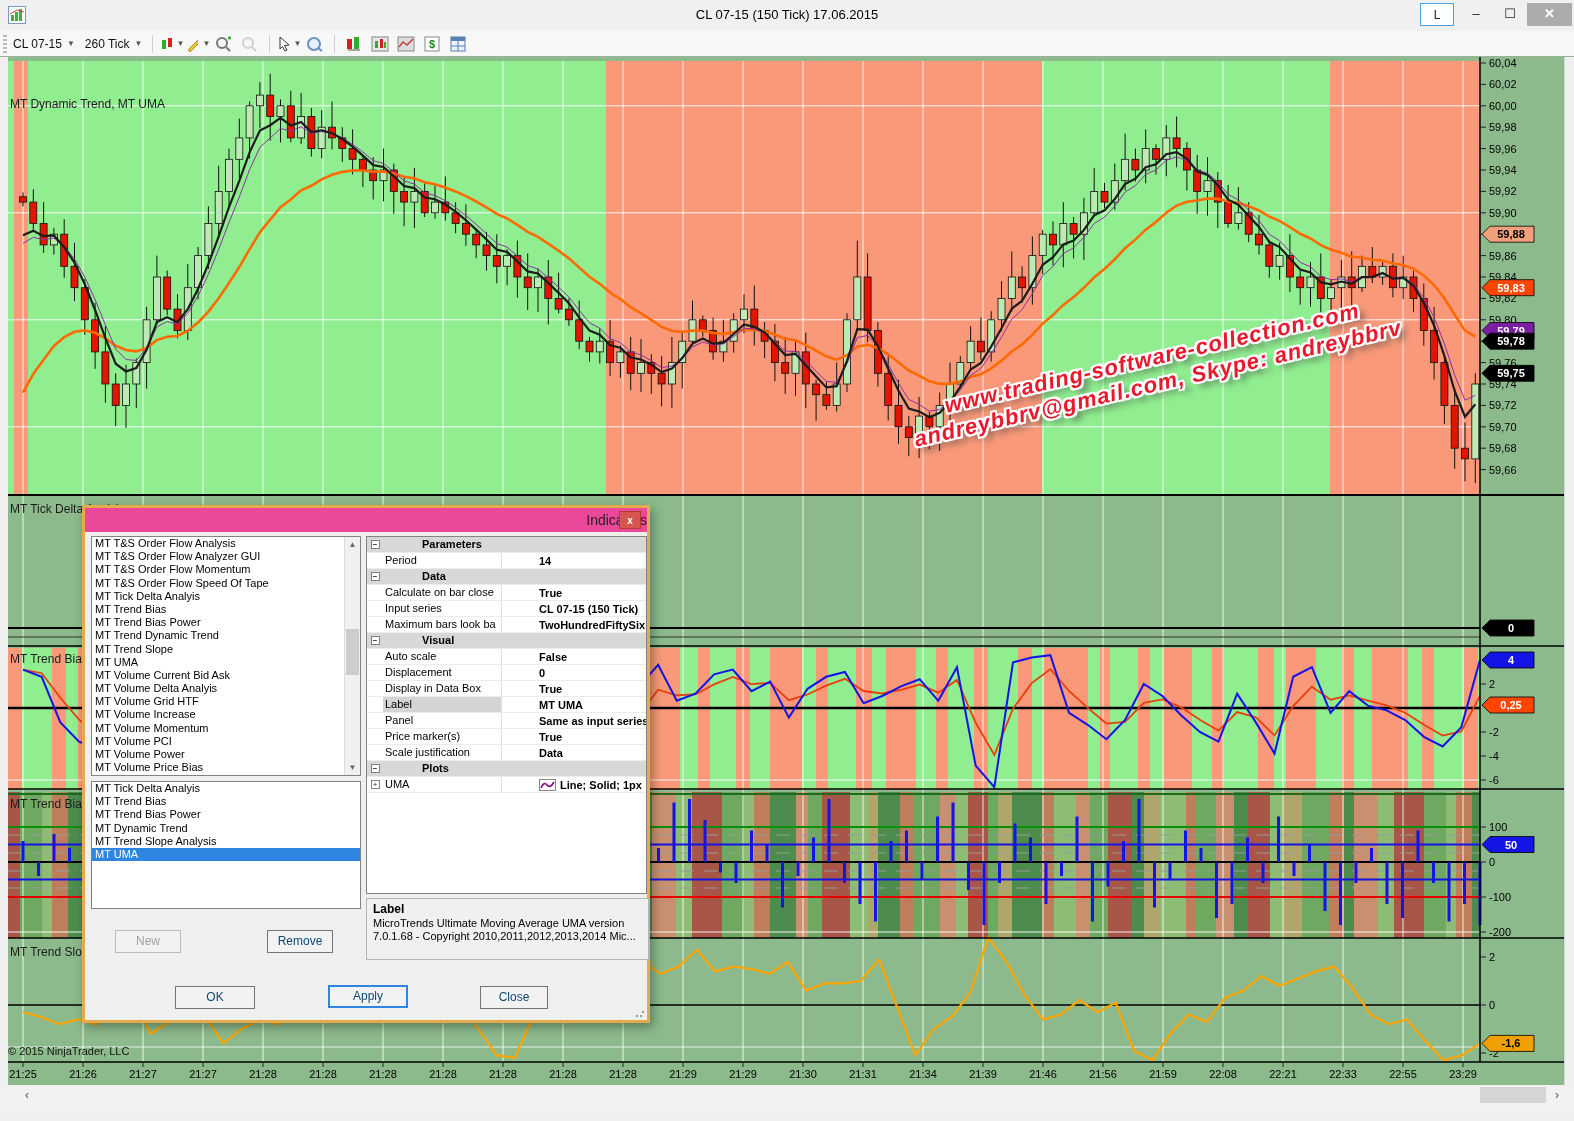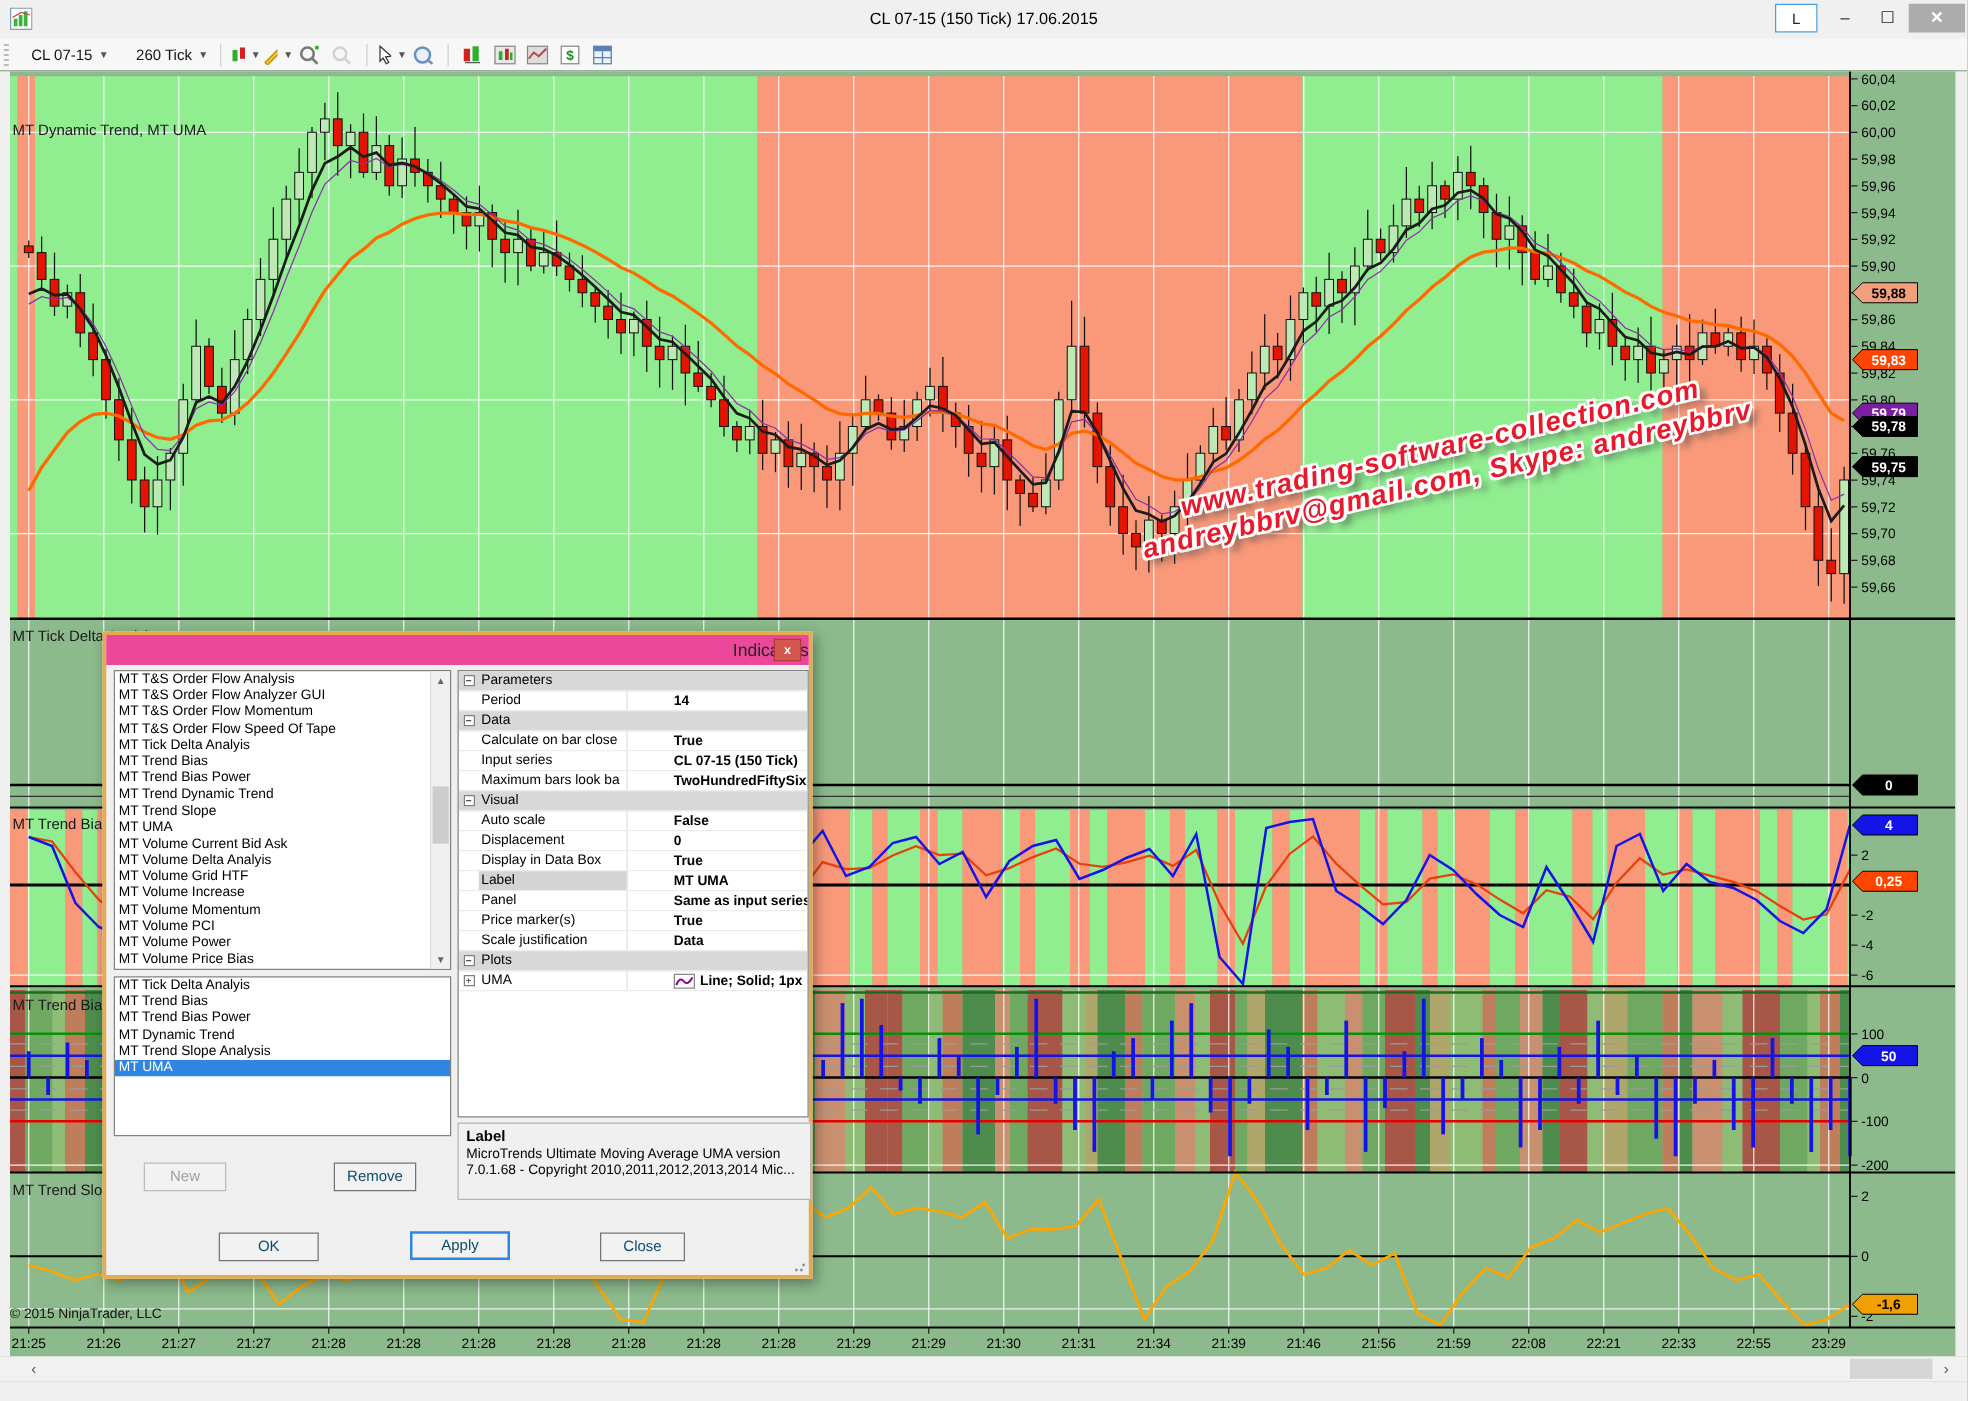--- a/index.html
+++ b/index.html
@@ -10,21 +10,21 @@
   #app-icon{position:absolute;left:8px;top:6px;width:18px;height:18px;}
   #title-text{position:absolute;left:0;top:0;width:100%;height:30px;text-align:center;line-height:30px;font-size:13px;color:#000;}
   .win-btn{position:absolute;top:3px;height:23px;text-align:center;line-height:22px;font-size:13px;color:#222;}
   #btn-link{left:1420px;width:34px;background:#fff;border:1px solid #49a0e0;font-size:12px;}
   #btn-min{left:1460px;width:32px;}
   #btn-max{left:1494px;width:32px;}
   #btn-close{left:1527px;width:45px;background:#acacac;color:#fff;font-weight:bold;}
   
   #toolbar{position:absolute;left:0;top:31px;width:1574px;height:26px;background:#f7f7f7;border-bottom:1px solid #9ab29a;z-index:20;display:flex;align-items:center;}
   .tb-grip{width:10px;height:18px;margin-left:3px;background:repeating-linear-gradient(to bottom,#bbb 0 2px,transparent 2px 4px);width:4px;}
-  .tb-dd{display:flex;align-items:center;margin-left:14px;font-size:12px;color:#111;height:20px;padding:0 4px;}
+  .tb-dd{display:flex;align-items:center;margin-left:2px;font-size:12px;color:#111;height:20px;padding:0 4px;}
   .tb-caret{font-size:8px;color:#555;margin-left:5px;}
   .tb-sep{width:1px;height:18px;background:#cfcfcf;margin:0 6px;}
   .tb-ico{display:flex;align-items:center;justify-content:center;width:24px;height:20px;margin:0 1px;}
   
   #chart-svg{position:absolute;left:0;top:0;z-index:0;}
   .strip{position:absolute;background:#f0f0f0;z-index:1;}
   .panel-label{position:absolute;font-size:12px;color:#1a1a1a;z-index:2;white-space:nowrap;}
   #copyright{position:absolute;left:8px;top:1045px;font-size:11px;color:#111;z-index:2;}
   #watermark{position:absolute;left:855px;top:345px;width:600px;transform:rotate(-13deg);z-index:3;text-align:center;pointer-events:none;}
   #watermark div{font-size:22px;font-style:italic;font-weight:bold;color:#e8192c;letter-spacing:1px;
@@ -49,21 +49,21 @@
   #btn-new{left:30px;top:422px;width:66px;color:#9f9f9f;border-color:#bcbcbc;}
   #btn-remove{left:182px;top:422px;width:66px;}
   #btn-ok{left:90px;top:478px;width:80px;}
   #btn-apply{left:243px;top:477px;width:80px;border:2px solid #2e86e0;line-height:19px;}
   #btn-close2{left:395px;top:478px;width:68px;}
   #prop-grid{position:absolute;left:281px;top:28px;width:281px;height:358px;background:#fff;border:1px solid #828282;overflow:hidden;}
   .pg-row{display:flex;height:16px;border-bottom:1px solid #ececec;font-size:11px;align-items:stretch;}
   .pg-ind{width:16px;display:flex;align-items:center;justify-content:center;}
   .pg-box{width:9px;height:9px;border:1px solid #808080;background:#fff;font-size:8px;line-height:7px;text-align:center;color:#333;}
   .pg-group{background:#d8d8d8;font-weight:bold;}
-  .pg-group .pg-name{border:none;background:transparent;font-weight:normal;}
+  .pg-group .pg-name{border:none;background:transparent;font-weight:bold;margin-left:37px;}
   .pg-name{width:119px;padding:1px 0 0 2px;border-right:1px solid #e0e0e0;overflow:hidden;white-space:nowrap;color:#000;}
   .pg-name.hl{background:#d4d4d4;}
   .pg-val{flex:1;padding:1px 0 0 4px;font-weight:bold;overflow:hidden;white-space:nowrap;color:#000;display:flex;align-items:center;margin-left:33px;}
   .plot-ico{width:17px;height:12px;border:1px solid #888;background:#fff;margin-right:4px;display:inline-block;}
   #desc-box{position:absolute;left:281px;top:390px;width:283px;height:62px;background:#f0f0f0;border:1px solid #b5b5b5;padding:3px 6px;overflow:hidden;}
   #desc-title{font-size:12px;font-weight:bold;color:#000;}
   #desc-text{font-size:11px;color:#000;line-height:13px;margin-top:1px;}
   #dlg-grip{position:absolute;right:2px;bottom:2px;width:10px;height:10px;background:
     radial-gradient(circle at 2px 8px,#999 1px,transparent 1.4px),
     radial-gradient(circle at 6px 8px,#999 1px,transparent 1.4px),

